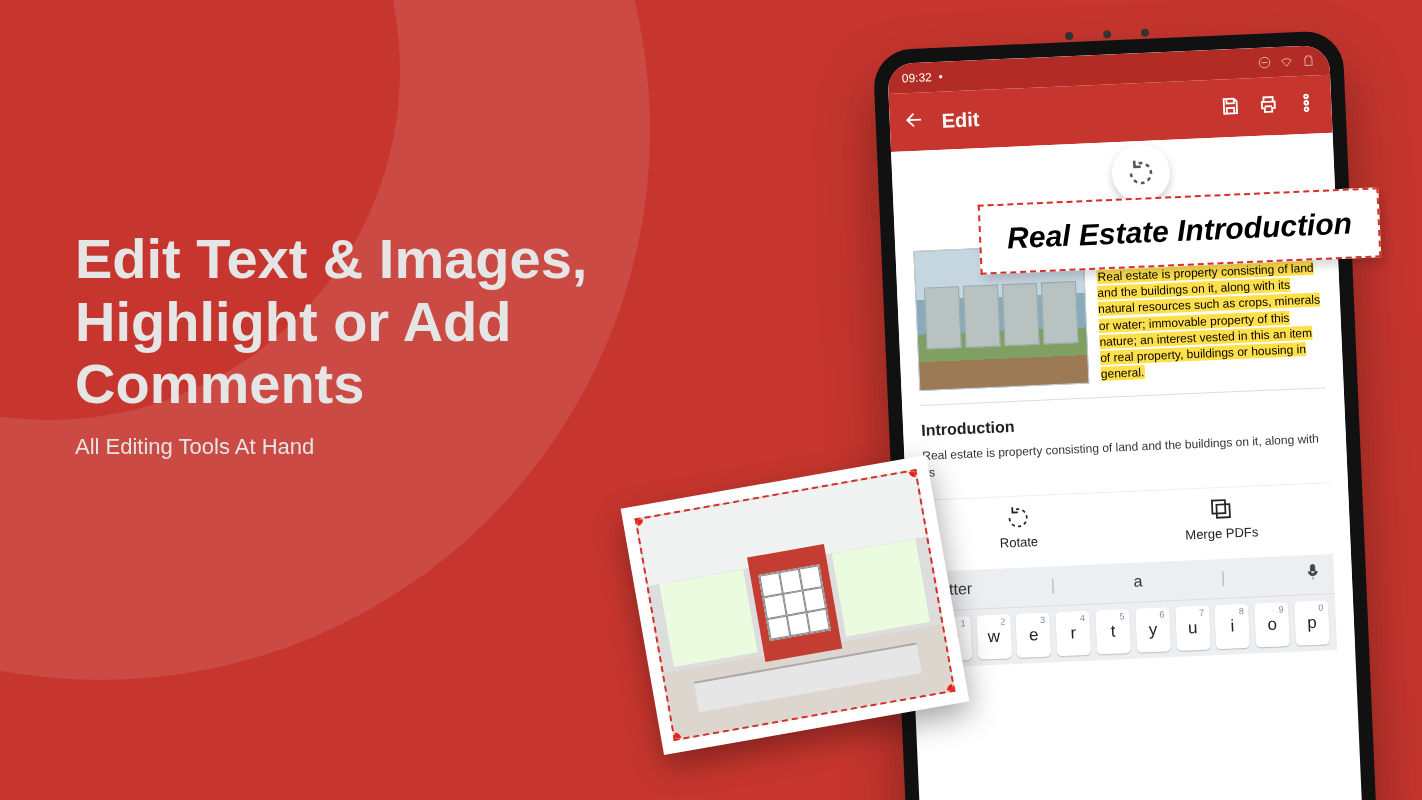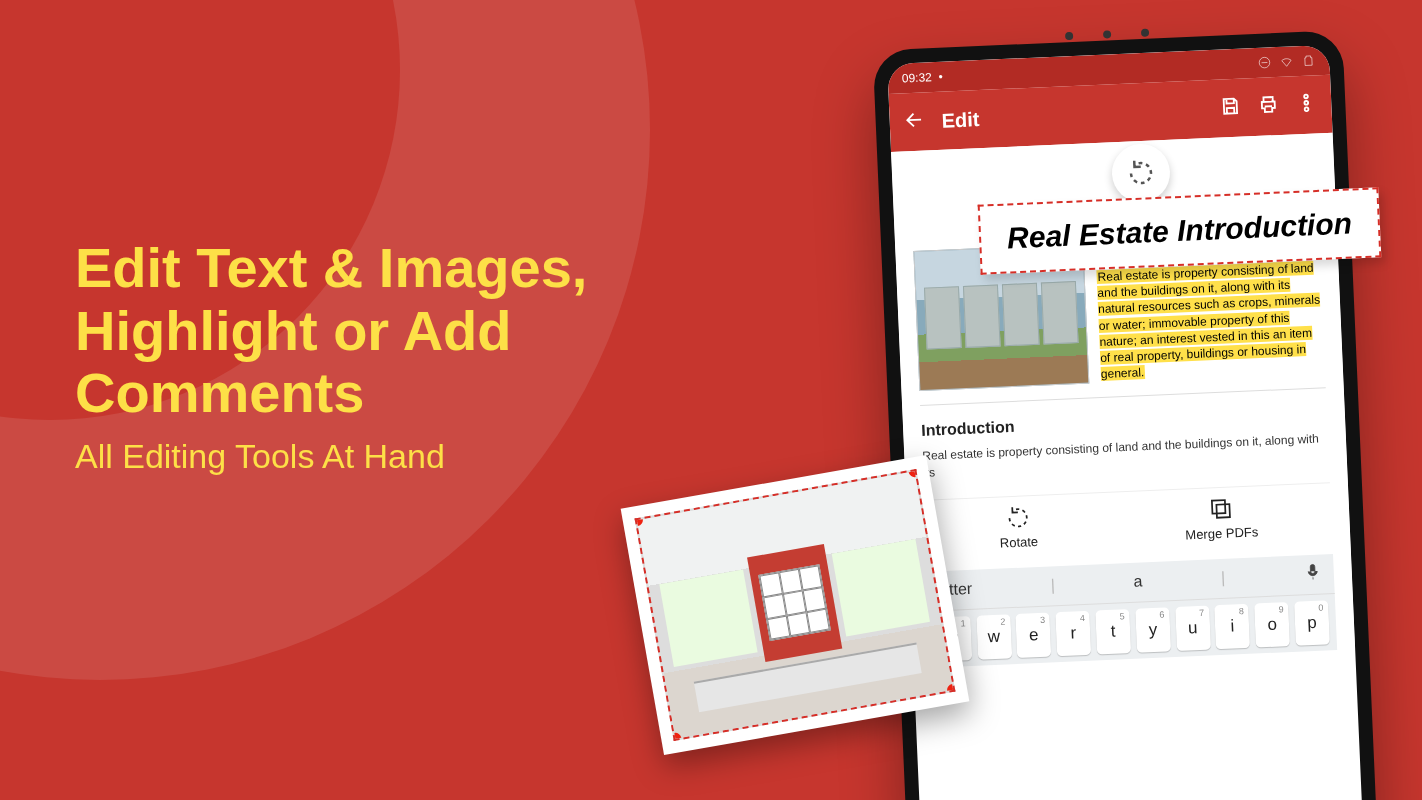--- a/index.html
+++ b/index.html
@@ -3,23 +3,23 @@
 <meta charset="utf-8">
 <style>
 *{margin:0;padding:0;box-sizing:border-box}
 body{width:1422px;height:800px;font-family:-apple-system,Segoe UI,Arial,sans-serif;background:#C6362E;overflow:hidden;position:relative}
 
 
 .bg-arc{position:absolute;width:1100px;height:1100px;border-radius:50%;background:rgba(255,255,255,.10);left:-450px;top:-420px}
 .bg-arc2{position:absolute;width:700px;height:700px;border-radius:50%;background:#C6362E;left:-300px;top:-280px}
 
 
-.hero{position:absolute;left:75px;top:237px;color:#fde047;max-width:700px}
+.hero{position:absolute;left:75px;top:228px;color:#e5e5e5;max-width:700px}
 .hero h1{font-size:56px;font-weight:700;line-height:1.12}
-.hero p{font-size:34px;font-weight:400;margin-top:12px}
+.hero p{font-size:22px;font-weight:400;margin-top:18px}
 
 
 .phone{position:absolute;right:60px;top:40px;width:470px;height:900px;background:#111;border-radius:38px;padding:14px 14px 0;transform:rotate(-2.5deg);box-shadow:0 30px 60px rgba(0,0,0,.35)}
 .phone-inner{background:#fff;width:100%;height:100%;border-radius:26px;overflow:hidden;position:relative}
 
 .notch{position:absolute;top:-10px;left:50%;transform:translateX(-50%);display:flex;gap:30px}
 .notch span{width:8px;height:8px;border-radius:50%;background:#333}
 
 
 .statusbar{background:#B22B24;height:30px;color:#fff;display:flex;align-items:center;justify-content:space-between;padding:0 14px;font-size:12px;font-weight:500}

